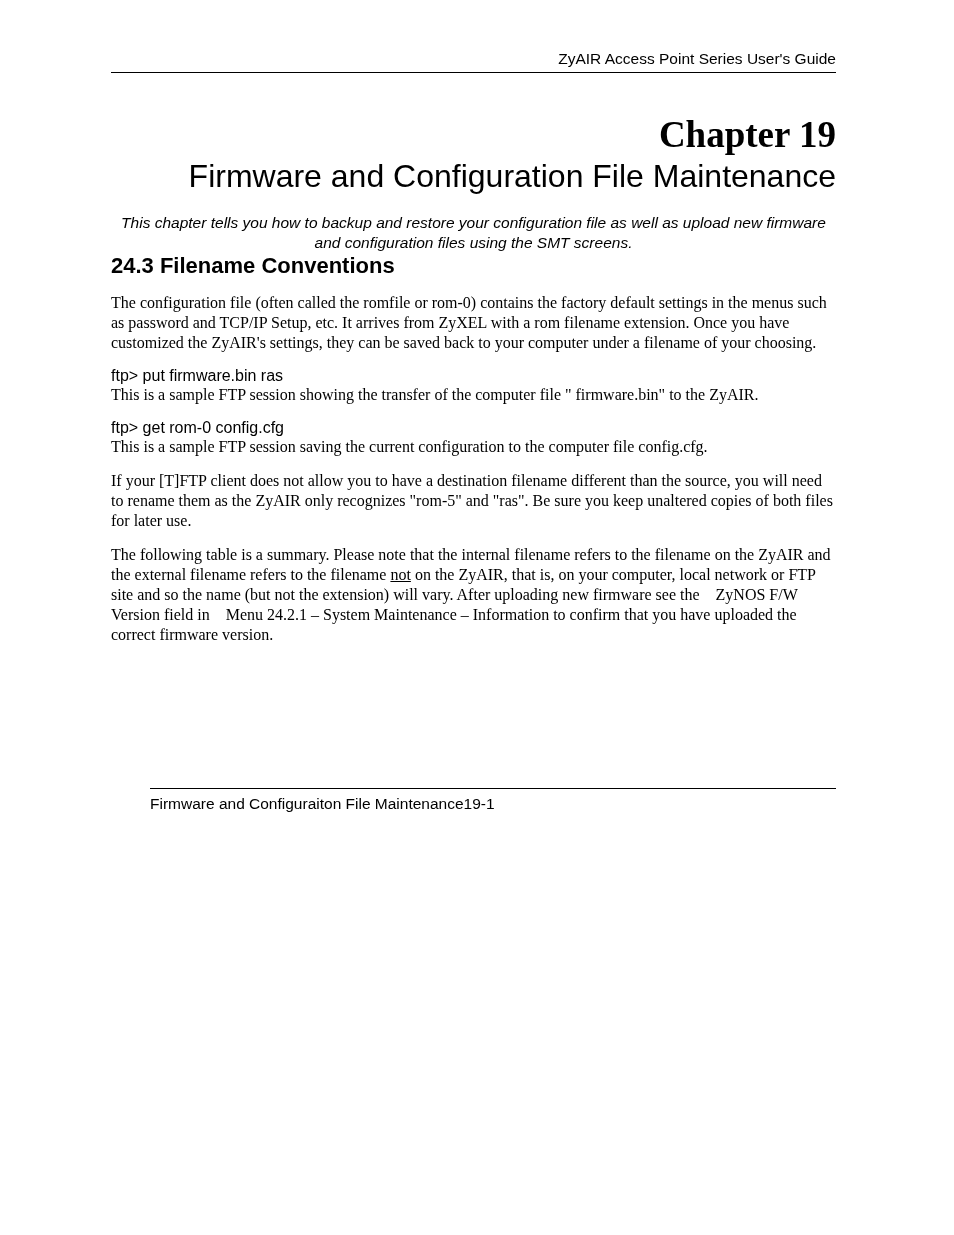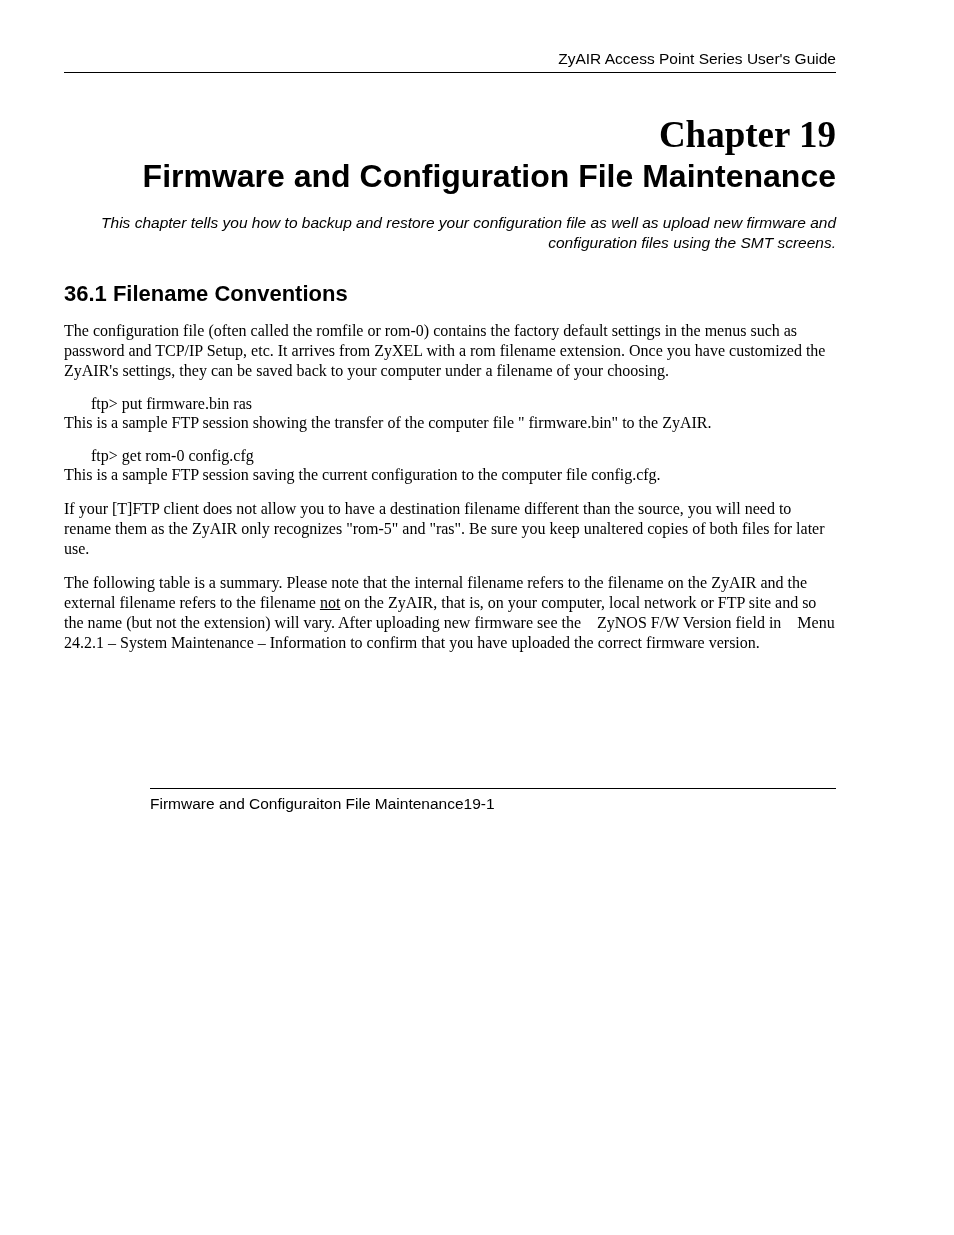--- a/index.html
+++ b/index.html
@@ -6,21 +6,21 @@
     margin: 0;
     padding: 0;
     background: #fff;
     font-family: "Times New Roman", Times, serif;
     color: #000;
   }
   .page {
     width: 954px;
     height: 1129px;
     box-sizing: border-box;
-    padding: 50px 118px 50px 64px;
+    padding: 50px 118px 50px 111px;
     position: relative;
   }
   .header-right {
     text-align: right;
     font-family: Arial, Helvetica, sans-serif;
     font-size: 15.5px;
     padding-bottom: 4px;
   }
   .header-rule {
     border: 0;
@@ -29,50 +29,48 @@
   }
   .chapter-number {
     font-family: "Times New Roman", Times, serif;
     font-weight: bold;
     font-size: 37px;
     text-align: right;
     margin-bottom: 2px;
   }
   .chapter-title {
     font-family: Arial, Helvetica, sans-serif;
-    font-weight: bold;
+    font-weight: normal;
     font-size: 32px;
     text-align: right;
     line-height: 1.15;
     margin-bottom: 18px;
   }
   .chapter-subtitle {
     font-family: Arial, Helvetica, sans-serif;
     font-style: italic;
     font-size: 15.5px;
-    text-align: right;
+    text-align: center;
     line-height: 1.3;
-    margin-bottom: 28px;
   }
   .section-heading {
     font-family: Arial, Helvetica, sans-serif;
     font-weight: bold;
     font-size: 22px;
     margin-bottom: 14px;
   }
   .body-para {
     font-size: 16px;
     line-height: 1.25;
     margin-bottom: 14px;
   }
   .code-line {
-    font-family: Liberation Serif, serif;
+    font-family: Liberation Sans, sans-serif;
     font-size: 16px;
     margin-bottom: 0px;
-    margin-left: 27px;
   }
   .footer {
     position: absolute;
     left: 150px;
     right: 118px;
     bottom: 316px;
   }
   .footer-rule {
     border: 0;
     border-top: 1.5px solid #000;
@@ -91,21 +89,21 @@
 
 <div class="page">
 
   <div class="header-right">ZyAIR Access Point Series User's Guide</div>
   <hr class="header-rule">
 
   <div class="chapter-number">Chapter 19</div>
   <div class="chapter-title">Firmware and Configuration File Maintenance</div>
   <div class="chapter-subtitle">This chapter tells you how to backup and restore your configuration file as well as upload new firmware and configuration files using the SMT screens.</div>
 
-  <div class="section-heading">36.1  Filename Conventions</div>
+  <div class="section-heading">24.3  Filename Conventions</div>
 
   <div class="body-para">The configuration file (often called the romfile or rom-0) contains the factory default settings in the menus such as password and TCP/IP Setup, etc. It arrives from ZyXEL with a rom filename extension. Once you have customized the ZyAIR's settings, they can be saved back to your computer under a filename of your choosing.</div>
 
   <div class="code-line">ftp&gt; put firmware.bin ras</div>
   <div class="body-para">This is a sample FTP session showing the transfer of the computer file " firmware.bin" to the ZyAIR.</div>
 
   <div class="code-line">ftp&gt; get rom-0 config.cfg</div>
   <div class="body-para">This is a sample FTP session saving the current configuration to the computer file config.cfg.</div>
 
   <div class="body-para">If your [T]FTP client does not allow you to have a destination filename different than the source, you will need to rename them as the ZyAIR only recognizes "rom-5" and "ras". Be sure you keep unaltered copies of both files for later use.</div>

